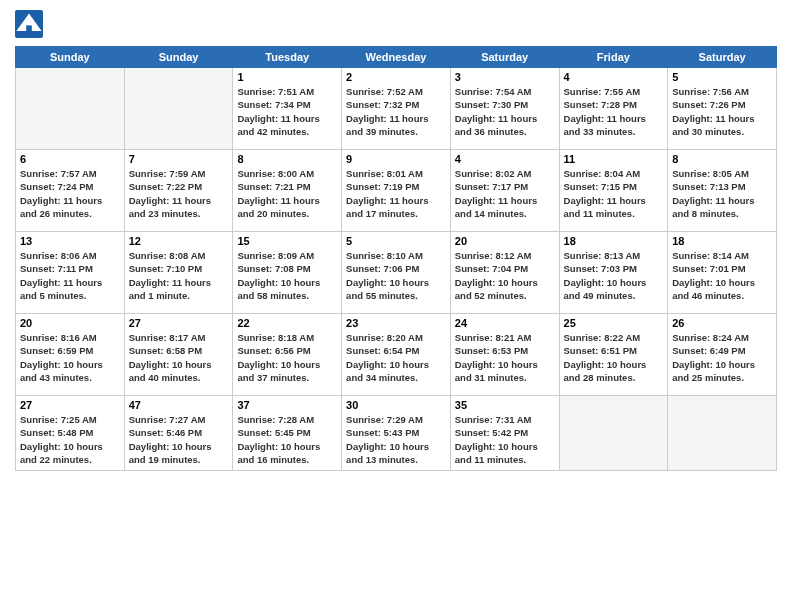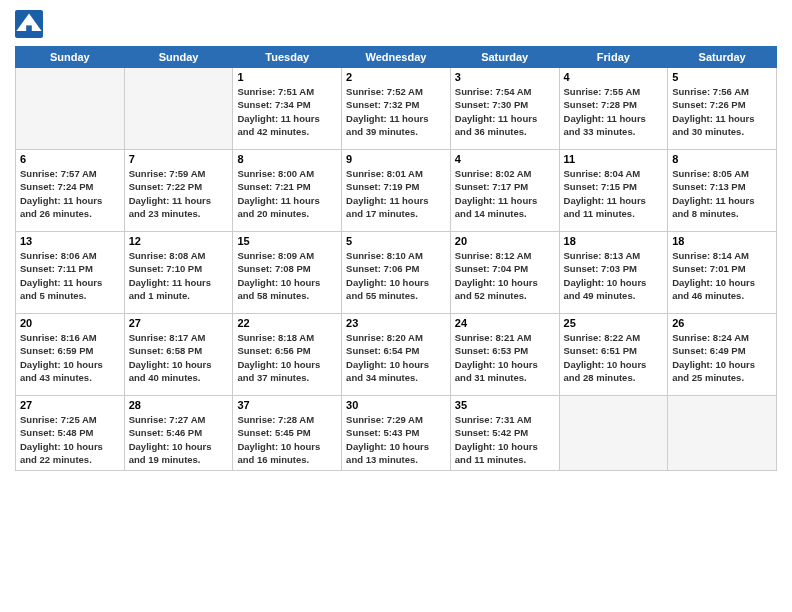--- a/index.html
+++ b/index.html
@@ -238,21 +238,21 @@
             <span class="day-num">26</span>
             <div class="day-info">Sunrise: 8:24 AM<br>Sunset: 6:49 PM<br>Daylight: 10 hours and 25 minutes.</div>
           </td>
         </tr>
         <tr>
           <td>
             <span class="day-num">27</span>
             <div class="day-info">Sunrise: 7:25 AM<br>Sunset: 5:48 PM<br>Daylight: 10 hours and 22 minutes.</div>
           </td>
           <td>
-            <span class="day-num">28</span>
+            <span class="day-num">47</span>
             <div class="day-info">Sunrise: 7:27 AM<br>Sunset: 5:46 PM<br>Daylight: 10 hours and 19 minutes.</div>
           </td>
           <td>
             <span class="day-num">37</span>
             <div class="day-info">Sunrise: 7:28 AM<br>Sunset: 5:45 PM<br>Daylight: 10 hours and 16 minutes.</div>
           </td>
           <td>
             <span class="day-num">30</span>
             <div class="day-info">Sunrise: 7:29 AM<br>Sunset: 5:43 PM<br>Daylight: 10 hours and 13 minutes.</div>
           </td>

